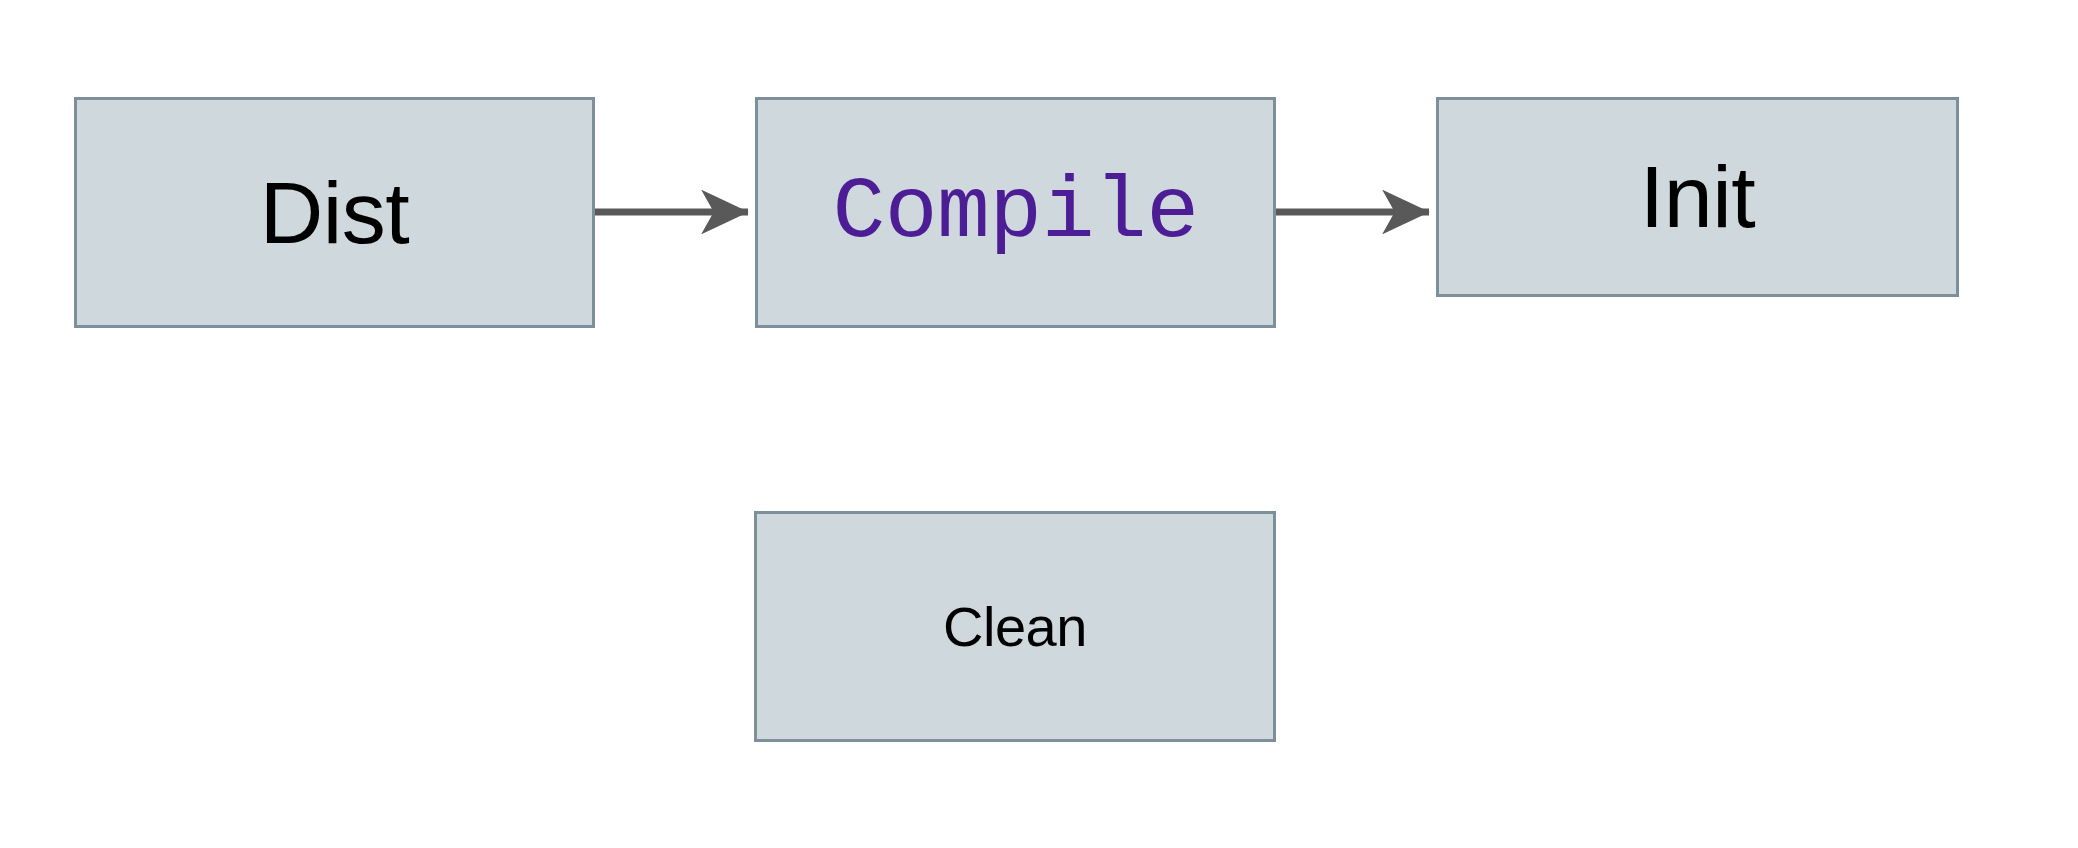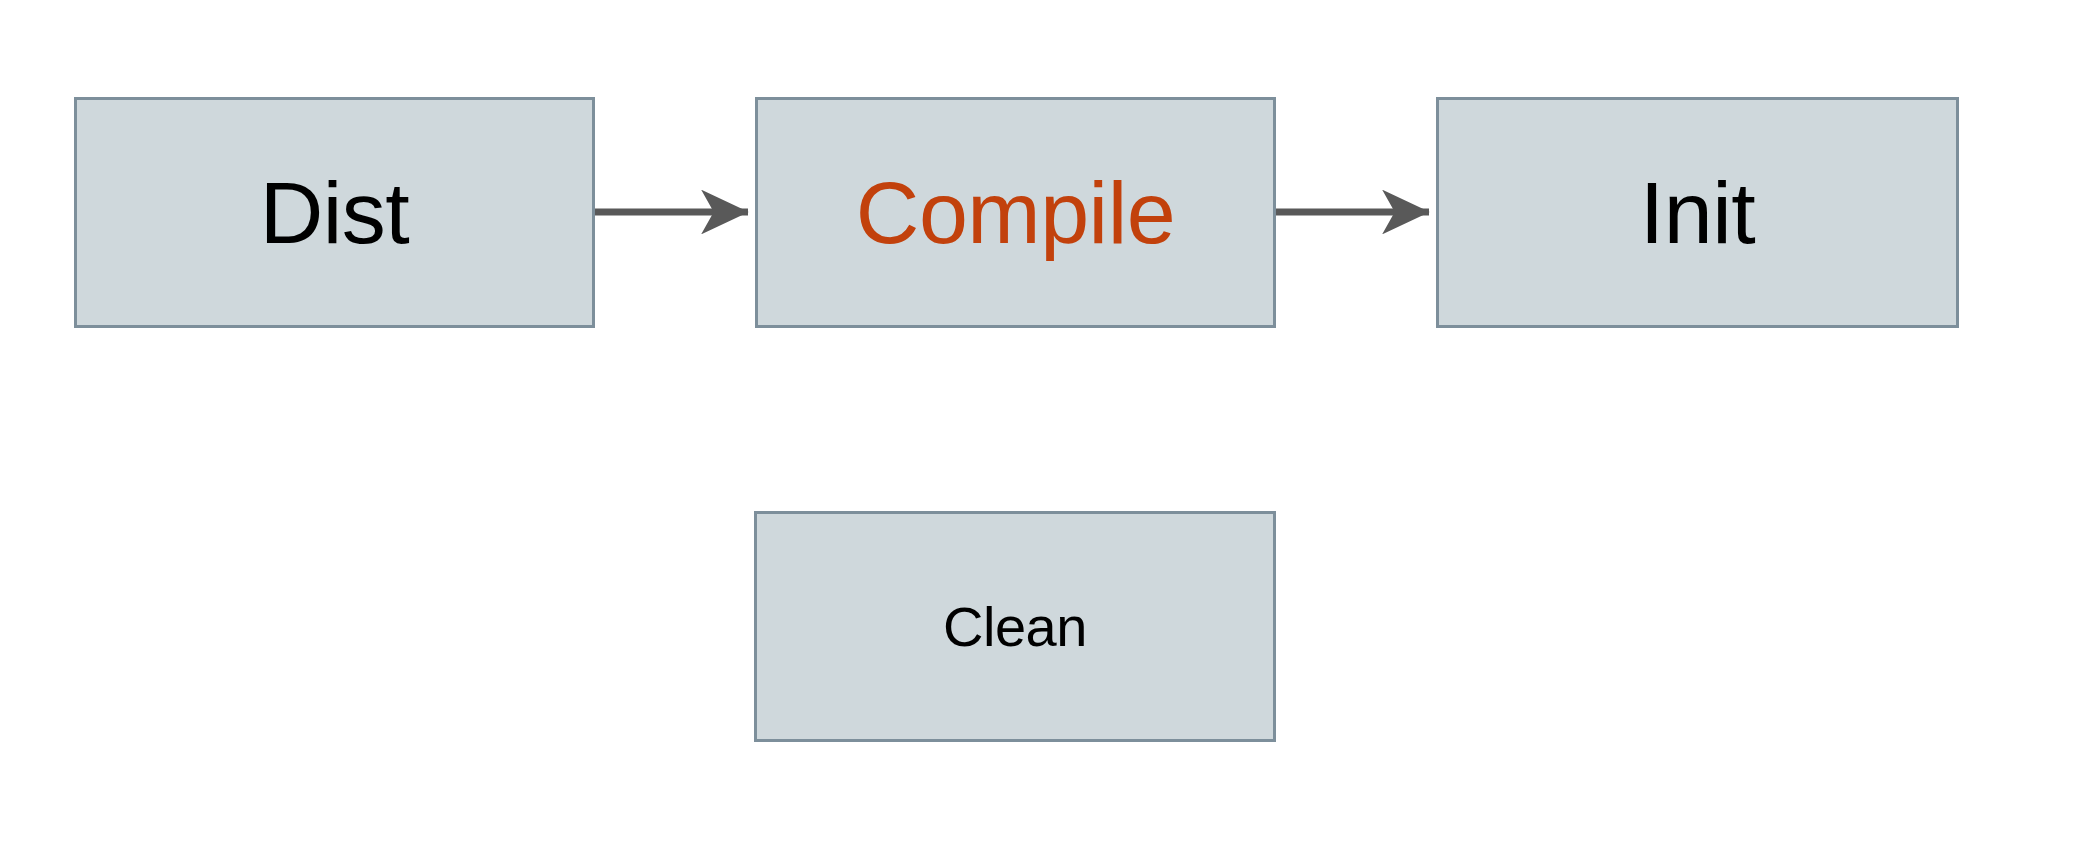--- a/index.html
+++ b/index.html
@@ -62,24 +62,24 @@
     <g>
       <line id="edge-1" x1="1276" y1="212" x2="1429" y2="212" stroke="#595959" stroke-width="7" marker-end="url(#barb-arrow)"></line>
     </g>
   </svg>
 
   <div class="node" id="node-0" style="left: 74px; top: 97px; width: 521px; height: 231px; background: rgb(207, 216, 220); border-color: rgb(125, 143, 155); border-width: 3px;">
     <span class="node-label" style="font-size: 88px; color: rgb(0, 0, 0);">Dist</span>
   </div>
 
   <div class="node" id="node-1" style="left: 755px; top: 97px; width: 521px; height: 231px; background: rgb(207, 216, 220); border-color: rgb(125, 143, 155); border-width: 3px;">
-    <span class="node-label" style="font-size: 88px; color: #c2410c;">Compile</span>
+    <span class="node-label" style="font-size: 88px; color: #4c1d95; font-family: Liberation Mono, monospace;">Compile</span>
   </div>
 
-  <div class="node" id="node-2" style="left: 1436px; top: 97px; width: 523px; height: 231px; background: rgb(207, 216, 220); border-color: rgb(125, 143, 155); border-width: 3px;">
+  <div class="node" id="node-2" style="left: 1436px; top: 97px; width: 523px; height: 200px; background: rgb(207, 216, 220); border-color: rgb(125, 143, 155); border-width: 3px;">
     <span class="node-label" style="font-size: 88px; color: rgb(0, 0, 0);">Init</span>
   </div>
 
   <div class="node" id="node-3" style="left: 754px; top: 511px; width: 522px; height: 231px; background: rgb(207, 216, 220); border-color: rgb(125, 143, 155); border-width: 3px;">
     <span class="node-label" style="font-size: 56px; color: rgb(0, 0, 0);">Clean</span>
   </div>
 
 </div>
 
 </body></html>

